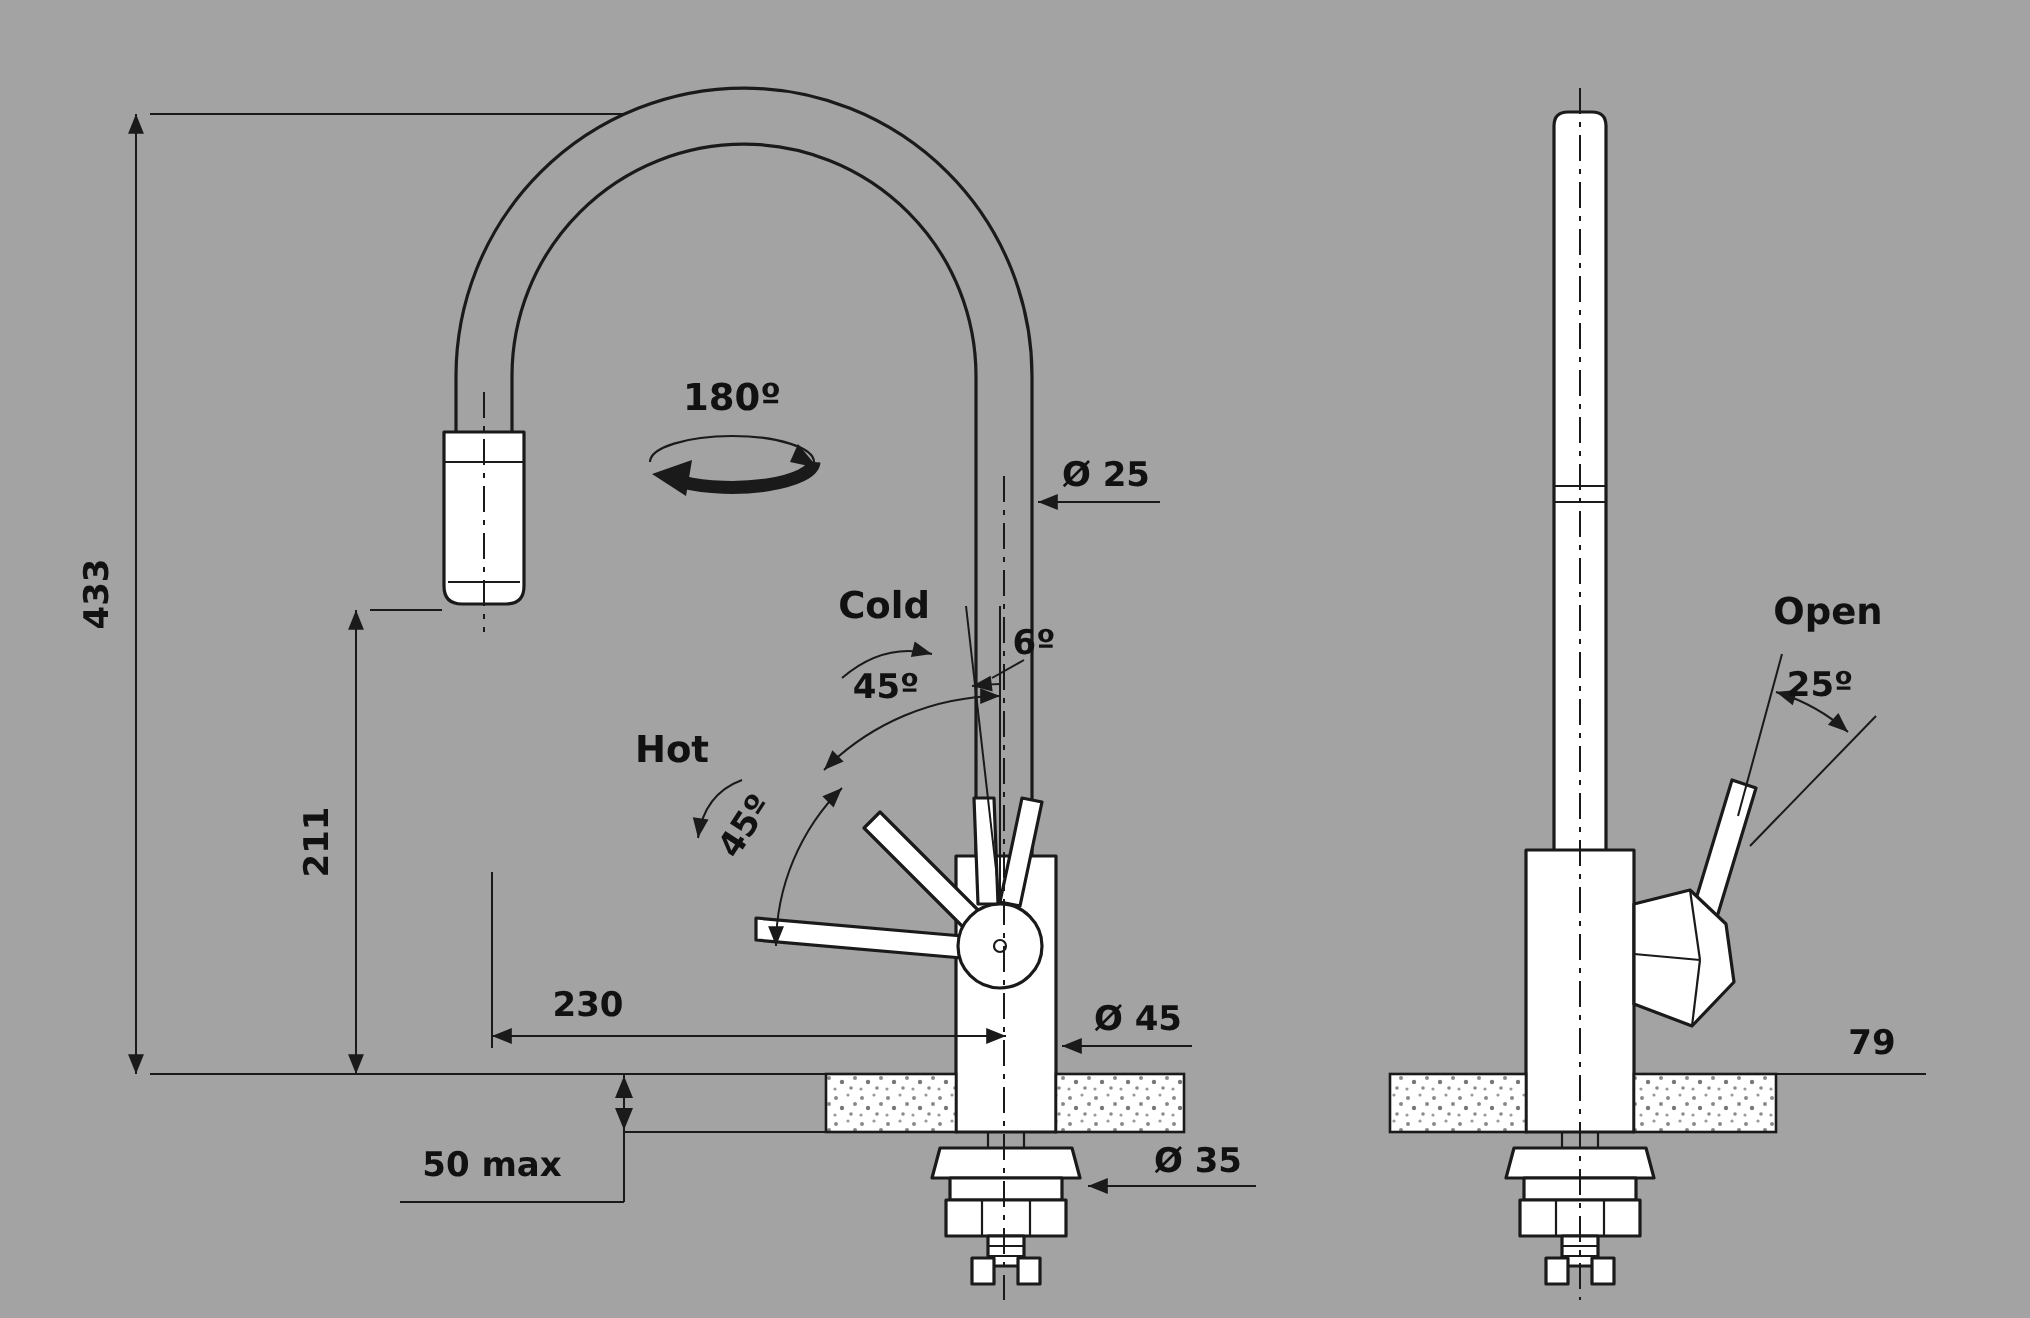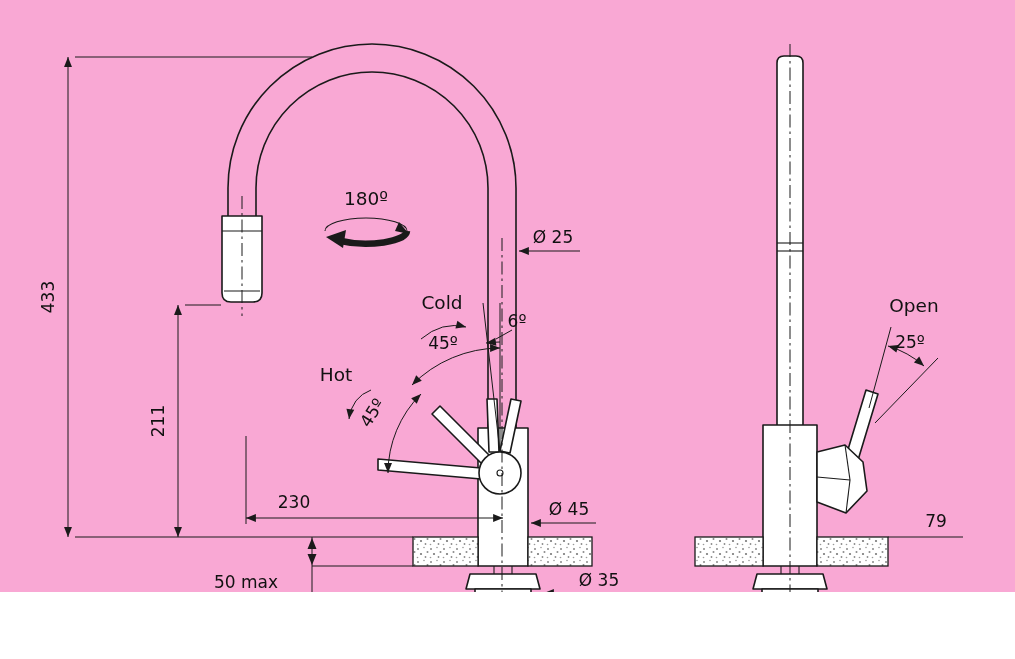--- a/index.html
+++ b/index.html
@@ -1,16 +1,16 @@
 <!DOCTYPE html>
 <html><head>
 <meta charset="utf-8">
 <style>
   html,body{margin:0;padding:0;background:#ffffff;}
-  .stage{width:1015px;height:592px;position:relative;background:#f9a8d4;overflow:hidden;}
+  .stage{width:1015px;height:659px;position:relative;background:#a3a3a3;overflow:hidden;font-weight:bold;}
   svg{display:block;}
   .ol{fill:#fff;stroke:#1a1a1a;stroke-width:1.6;stroke-linejoin:round;}
   .ln{fill:none;stroke:#1a1a1a;stroke-width:1.6;stroke-linejoin:round;}
   .ln2{fill:none;stroke:#1a1a1a;stroke-width:1.1;}
   .dim{fill:none;stroke:#1a1a1a;stroke-width:1;}
   .thick{fill:none;stroke:#1a1a1a;stroke-width:6.5;}
   .cl{fill:none;stroke:#1a1a1a;stroke-width:1;stroke-dasharray:13 4 2.5 4;}
   .hatch{fill:url(#chip);stroke:#1a1a1a;stroke-width:1.3;}
   text{font-family:"DejaVu Sans","Liberation Sans",sans-serif;font-size:17px;fill:#111;}
   .lbl{font-size:18.5px;}

